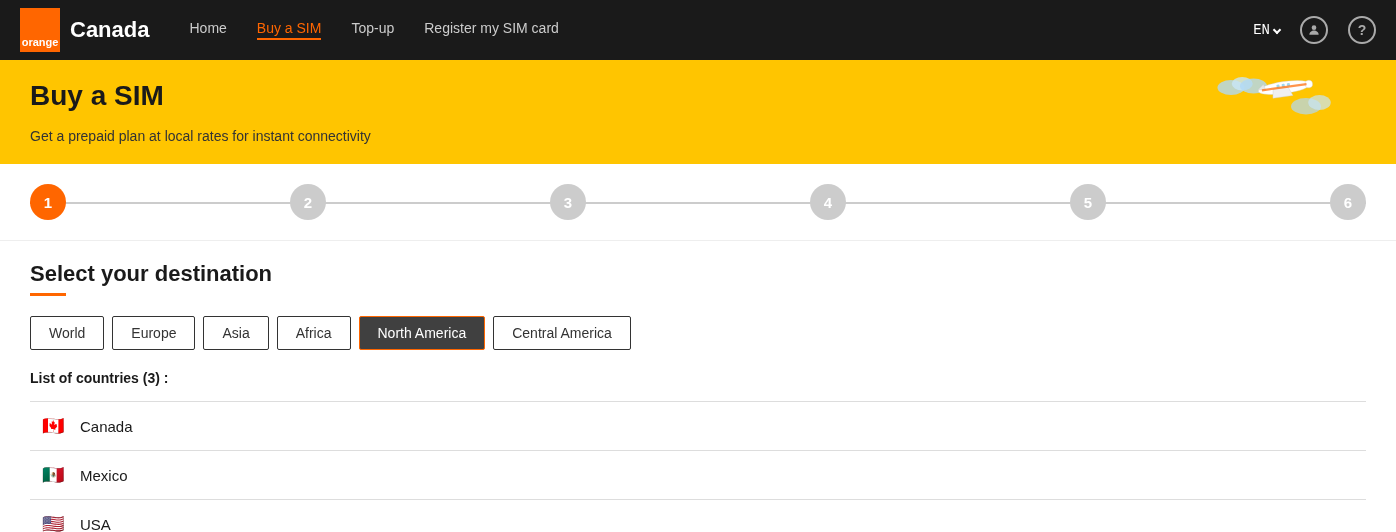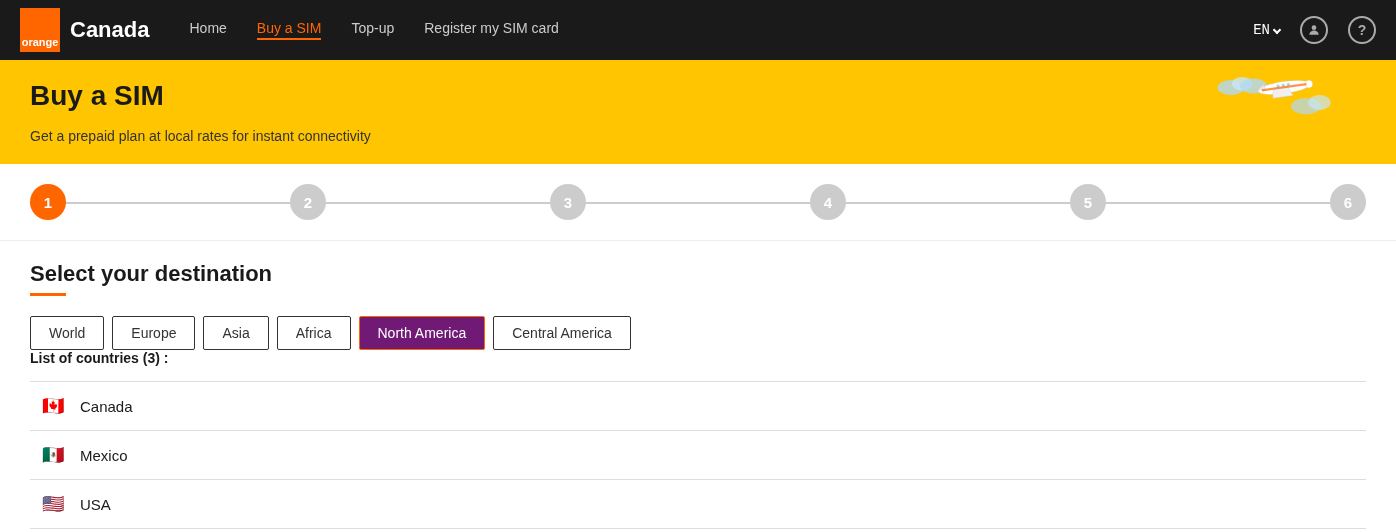--- a/index.html
+++ b/index.html
@@ -185,33 +185,34 @@
       height: 3px;
       background: #f60;
       margin-bottom: 20px;
     }
 
     
     .region-tabs {
       display: flex;
       flex-wrap: wrap;
       gap: 8px;
+      margin-bottom: 20px;
     }
     .region-tab {
       padding: 8px 18px;
       border: 1px solid #333;
       background: #fff;
       color: #333;
       font-size: 14px;
       cursor: pointer;
       border-radius: 2px;
       font-family: Arial, Helvetica, sans-serif;
     }
     .region-tab.active {
-      background: #701a75;
+      background: #404040;
       color: #fff;
       border-color: #f60;
     }
 
     
     .country-list-header {
       font-size: 14px;
       font-weight: bold;
       color: #1a1a1a;
       margin-bottom: 15px;

